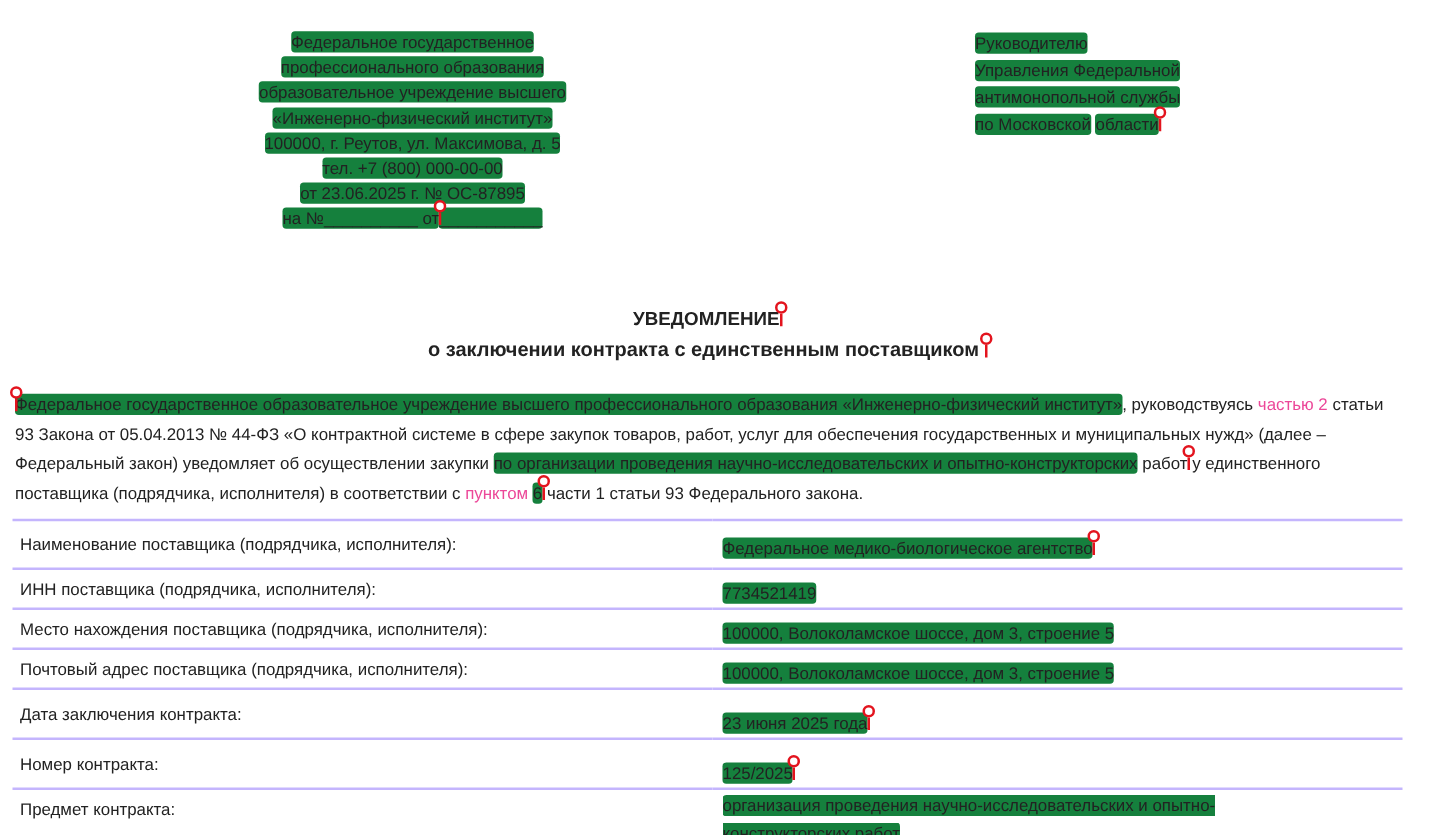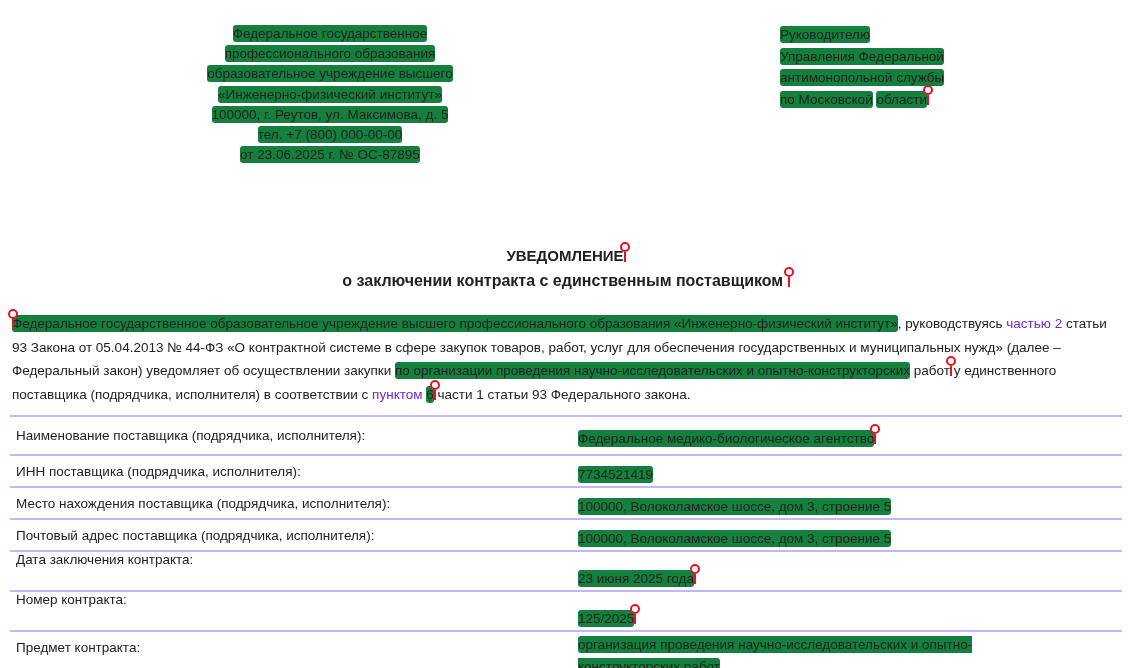--- a/index.html
+++ b/index.html
@@ -1,21 +1,21 @@
 <!DOCTYPE html>
 <html><head>
 <meta charset="utf-8">
 <style>
   html, body { margin: 0; padding: 0; background: #ffffff; }
   body {
     width: 1144px; height: 668px; overflow: hidden; position: relative;
     font-family: "Liberation Sans", sans-serif; font-size: 13.5px; color: #222222;
   }
   .hl { background: #15803d; border-radius: 3px; padding: 1px 0; }
-  .link { color: #6d28d9; }
+  .link { color: #ec4899; }
   .pin {
     display: inline-block; position: relative; width: 0; height: 0; vertical-align: baseline;
   }
   .pin::before {
     content: ""; position: absolute; left: -4px; top: -19px;
     width: 6px; height: 6px; border: 2px solid #e3141e; border-radius: 50%; background: #fff;
   }
   .pin::after {
     content: ""; position: absolute; left: 0px; top: -9px; width: 2px; height: 10px; background: #e3141e;
   }
@@ -35,37 +35,38 @@
     position: absolute; left: 12px; top: 312px; width: 1100px; line-height: 23.5px;
   }
   table.info {
     position: absolute; left: 10px; top: 415px; width: 1112px; border-collapse: collapse;
   }
   table.info td { border-top: 2px solid #c4b5fd; vertical-align: top; padding: 10px 6px 0 6px; }
   table.info td.lbl { width: 408px; }
   table.info td.val { padding-left: 8px; line-height: 22px; }
   tr.r0 td { height: 26px; padding-top: 11px; }
   tr.r1 td, tr.r2 td, tr.r3 td { height: 20px; padding-top: 8px; }
-  tr.r4 td, tr.r5 td { height: 26px; padding-top: 0; }
+  tr.r4 td, tr.r5 td { height: 26px; padding-top: 12px; }
   tr.r4 td.val, tr.r5 td.val { padding-top: 16px; height: 19px; }
   tr.r6 td { height: 40px; padding-top: 8px; }
   tr.r6 td.val { padding-top: 2px; width: 400px; }
   .valwrap { display: inline-block; max-width: 420px; }
 </style>
 </head>
 <body>
 
 <div class="block-left">
   <span class="line"><span class="hl">Федеральное государственное</span></span>
   <span class="line"><span class="hl">профессионального образования</span></span>
   <span class="line"><span class="hl">образовательное учреждение высшего</span></span>
   <span class="line"><span class="hl">«Инженерно-физический институт»</span></span>
   <span class="line"><span class="hl">100000, г. Реутов, ул. Максимова, д. 5</span></span>
   <span class="line"><span class="hl">тел. +7 (800) 000-00-00</span></span>
   <span class="line"><span class="hl">от 23.06.2025 г. № ОС-87895</span></span>
+  <span class="line"><span class="hl">на №__________ от</span><span class="pin"></span><span class="hl">___________</span></span>
 </div>
 
 <div class="block-right">
   <span class="line"><span class="hl">Руководителю</span></span>
   <span class="line"><span class="hl">Управления Федеральной</span></span>
   <span class="line"><span class="hl">антимонопольной службы</span></span>
   <span class="line"><span class="hl">по Московской</span> <span class="hl">области</span><span class="pin"></span></span>
 </div>
 
 <div class="title t1"><span>УВЕДОМЛЕНИЕ</span><span class="pin"></span></div>

